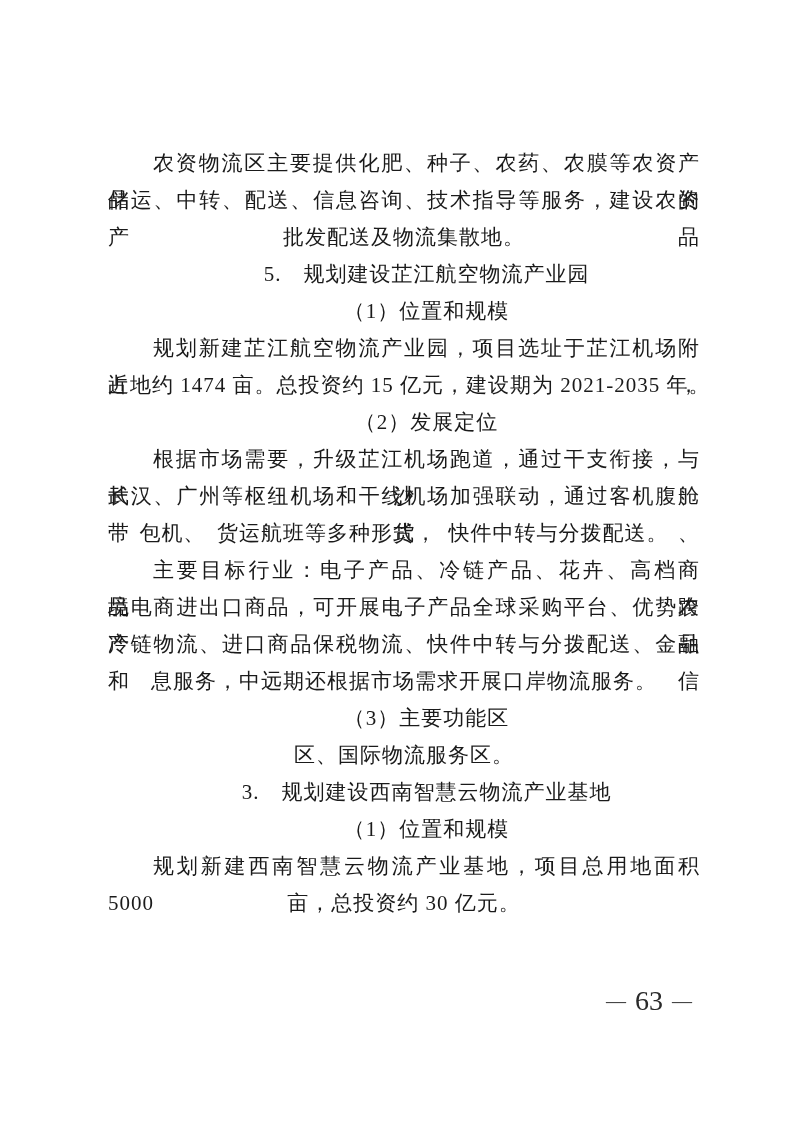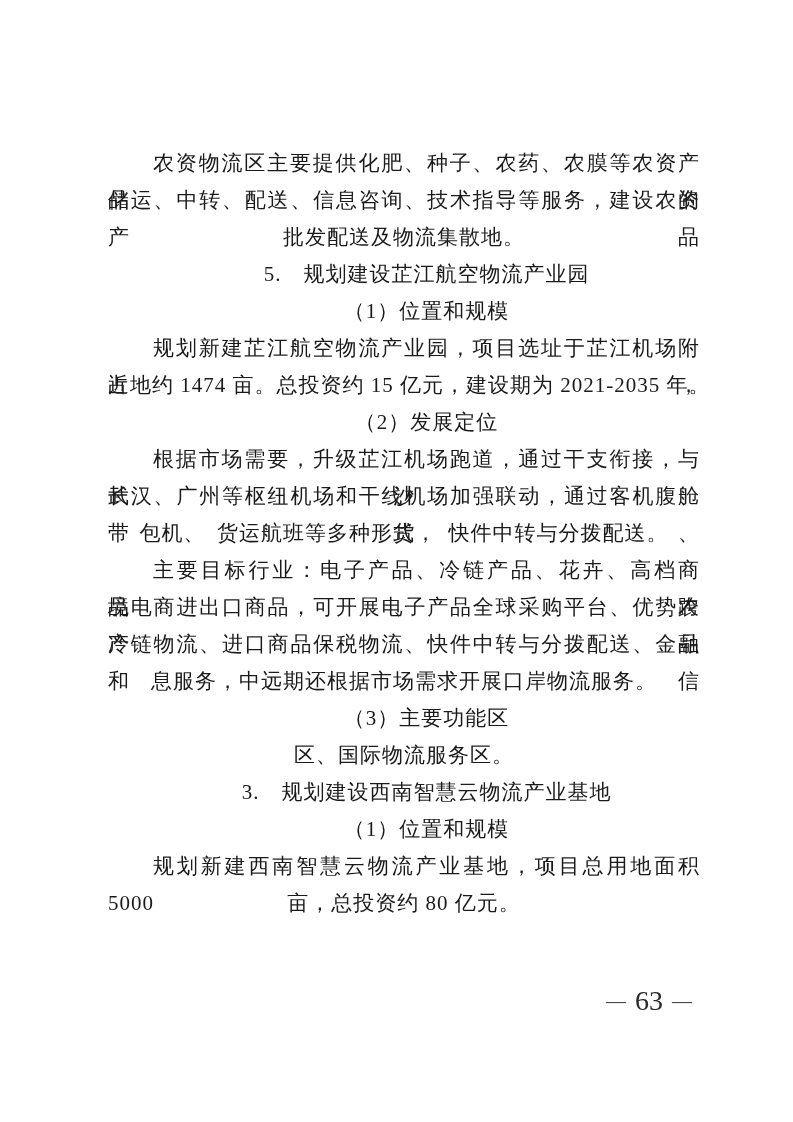--- a/index.html
+++ b/index.html
@@ -77,20 +77,20 @@
       <div class="line">包机、 货运航班等多种形式， 快件中转与分拨配送。</div>
       <div class="line indent fill">主要目标行业：电子产品、冷链产品、花卉、高档商品、跨</div>
       <div class="line fill">境电商进出口商品，可开展电子产品全球采购平台、优势农产品</div>
       <div class="line fill">冷链物流、进口商品保税物流、快件中转与分拨配送、金融和信</div>
       <div class="line">息服务，中远期还根据市场需求开展口岸物流服务。</div>
       <div class="line indent">（3）主要功能区</div>
       <div class="line">区、国际物流服务区。</div>
       <div class="line indent">3. 规划建设西南智慧云物流产业基地</div>
       <div class="line indent">（1）位置和规模</div>
       <div class="line indent fill">规划新建西南智慧云物流产业基地，项目总用地面积 5000</div>
-      <div class="line">亩，总投资约 80 亿元。</div>
+      <div class="line">亩，总投资约 30 亿元。</div>
     </div>
   <div class="footer">
     <span class="dash">—</span>
     <span class="pagenum">63</span>
     <span class="dash">—</span>
   </div>
 </div>
 
 </body></html>

